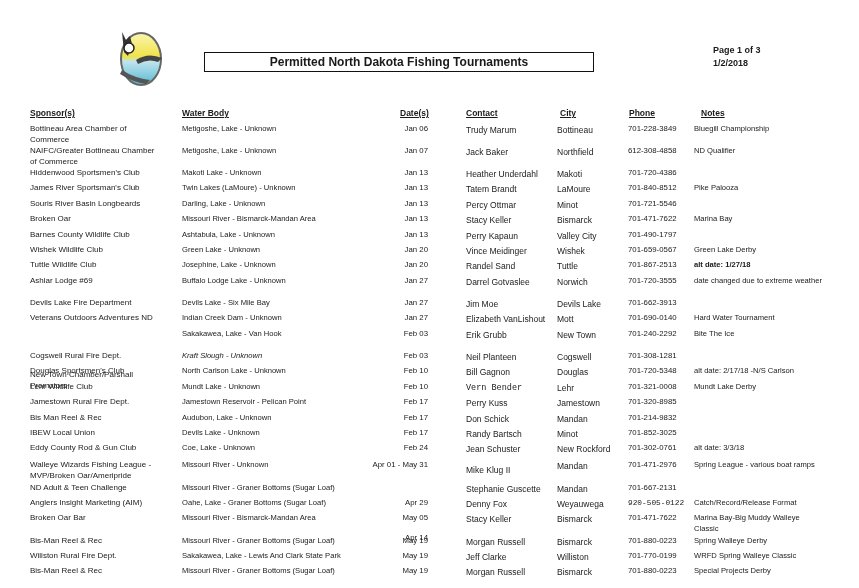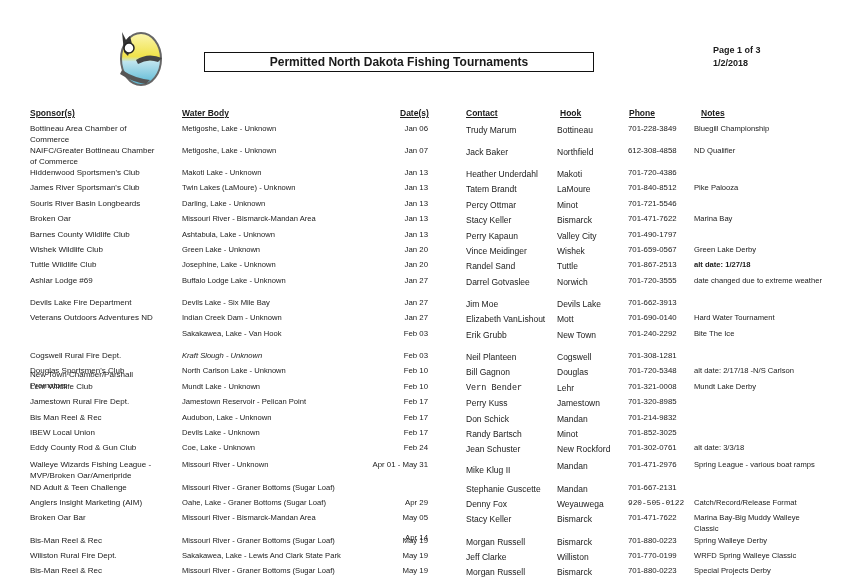--- a/index.html
+++ b/index.html
@@ -45,21 +45,21 @@
 
 <div class="page-info">
   <div>Page 1 of 3</div>
   <div>1/2/2018</div>
 </div>
 
 <div class="hdr" style="left:30px">Sponsor(s)</div>
 <div class="hdr" style="left:182px">Water Body</div>
 <div class="hdr" style="left:400px">Date(s)</div>
 <div class="hdr" style="left:466px">Contact</div>
-<div class="hdr" style="left:560px">Hook</div>
+<div class="hdr" style="left:560px">City</div>
 <div class="hdr" style="left:629px">Phone</div>
 <div class="hdr" style="left:701px">Notes</div>
 
 <div id="rows">
     <div>
       <div class="cell c-sponsor" style="top: 124px;">Bottineau Area Chamber of Commerce</div>
       <div class="cell c-water" style="top: 124px;">Metigoshe, Lake - Unknown</div>
       <div class="cell c-date" style="top: 124px;">Jan 06</div>
       <div class="cell c-contact" style="top: 125px;">Trudy Marum</div>
       <div class="cell c-city" style="top: 125px;">Bottineau</div>

